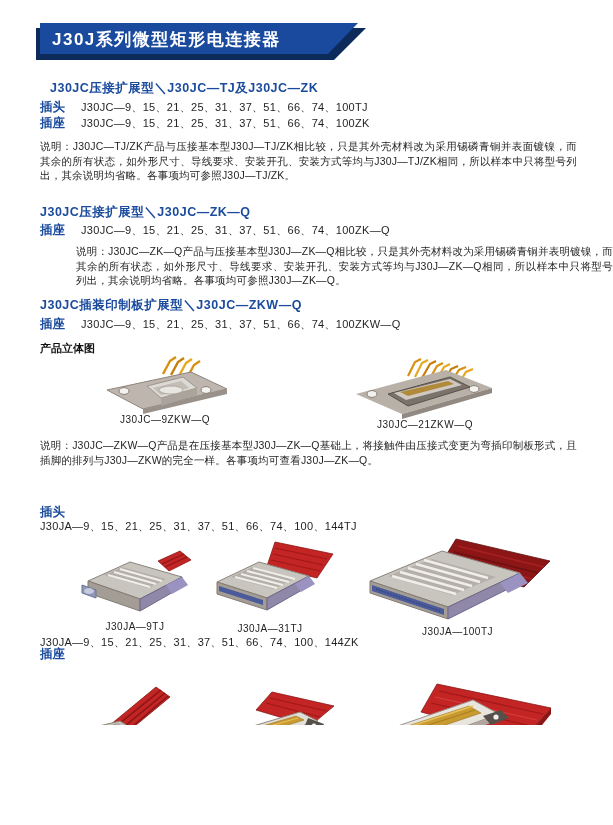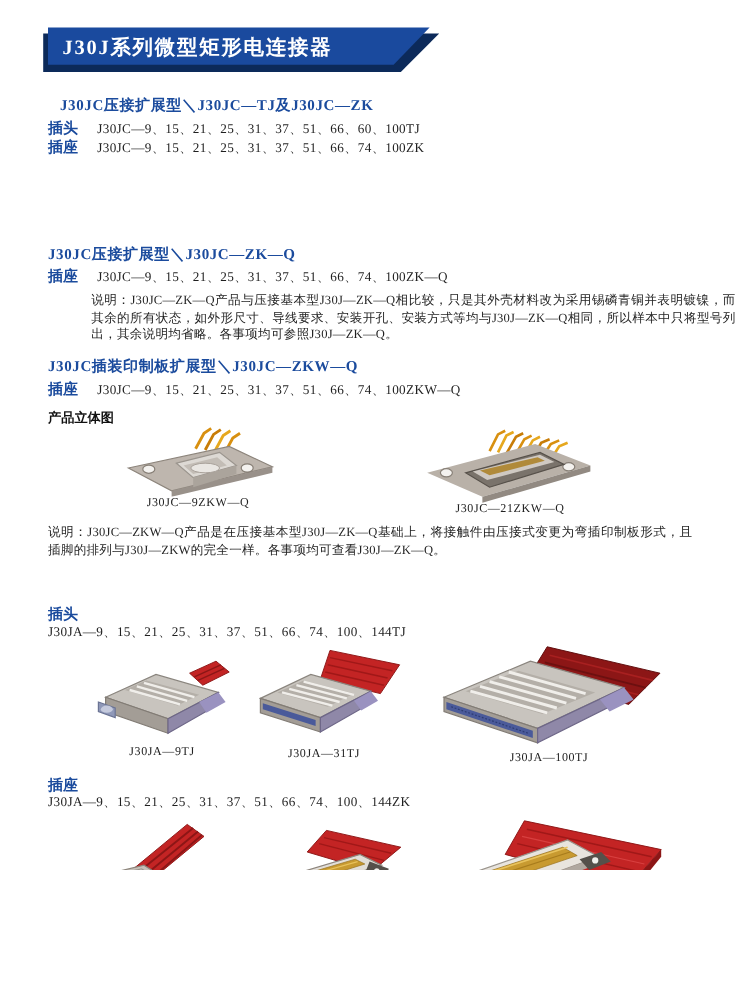--- a/index.html
+++ b/index.html
@@ -1,18 +1,18 @@
 <!DOCTYPE html>
 <html><head>
 <meta charset="utf-8">
 <style>
   html,body{margin:0;padding:0;background:#ffffff;}
   .page{
     position:relative;width:613px;height:725px;background:#ffffff;overflow:hidden;
-    font-family:Liberation Serif, serif;color:#1f1f1f;
+    font-family:Liberation Sans, sans-serif;color:#1f1f1f;
   }
   .abs{position:absolute;}
   .banner-text{
     position:absolute;left:52px;top:28px;color:#ffffff;font-weight:bold;
     font-size:17px;letter-spacing:1.5px;white-space:nowrap;
   }
   .sec-heading{
     position:absolute;left:40px;color:#1b4b9d;font-weight:bold;font-size:12.5px;
     letter-spacing:0.5px;white-space:nowrap;
   }
@@ -37,25 +37,26 @@
   <div class="abs" style="left:32px;top:20px;">
     <svg width="350" height="42" viewBox="0 0 350 42">
       <polygon points="4,8 334,8 302,40 4,40" fill="#0c2a5a"></polygon>
       <polygon points="8,3 326,3 296,34 8,34" fill="#1a4a9e"></polygon>
     </svg>
   </div>
   <div class="banner-text">J30J系列微型矩形电连接器</div>
 
   <div class="sec-heading" style="top:80px;margin-left:10px;">J30JC压接扩展型＼J30JC—TJ及J30JC—ZK</div>
   <div class="model-row" style="top:99px;">
-    <span class="row-label">插头</span><span class="row-models">J30JC—9、15、21、25、31、37、51、66、60、100TJ</span>
+    <span class="row-label">插头</span><span class="row-models">J30JC—9、15、21、25、31、37、51、66、74、100TJ</span>
   </div>
   <div class="model-row" style="top:115px;">
     <span class="row-label">插座</span><span class="row-models">J30JC—9、15、21、25、31、37、51、66、74、100ZK</span>
   </div>
+  <div class="note" style="top:139px;">说明：J30JC—TJ/ZK产品与压接基本型J30J—TJ/ZK相比较，只是其外壳材料改为采用锡磷青铜并表面镀镍，而其余的所有状态，如外形尺寸、导线要求、安装开孔、安装方式等均与J30J—TJ/ZK相同，所以样本中只将型号列出，其余说明均省略。各事项均可参照J30J—TJ/ZK。</div>
 
   <div class="sec-heading" style="top:204px;">J30JC压接扩展型＼J30JC—ZK—Q</div>
   <div class="model-row" style="top:222px;">
     <span class="row-label">插座</span><span class="row-models">J30JC—9、15、21、25、31、37、51、66、74、100ZK—Q</span>
   </div>
   <div class="note" style="top:244px;margin-left:36px;">说明：J30JC—ZK—Q产品与压接基本型J30J—ZK—Q相比较，只是其外壳材料改为采用锡磷青铜并表明镀镍，而其余的所有状态，如外形尺寸、导线要求、安装开孔、安装方式等均与J30J—ZK—Q相同，所以样本中只将型号列出，其余说明均省略。各事项均可参照J30J—ZK—Q。</div>
 
   <div class="sec-heading" style="top:297px;">J30JC插装印制板扩展型＼J30JC—ZKW—Q</div>
   <div class="model-row" style="top:316px;">
     <span class="row-label">插座</span><span class="row-models">J30JC—9、15、21、25、31、37、51、66、74、100ZKW—Q</span>
@@ -179,21 +180,21 @@
       <polygon points="88,74 160,40 160,50 88,86" fill="#8f88a8" stroke="#6e6788"></polygon>
       <polygon points="140,50 160,40 168,50 148,60" fill="#9a92c0"></polygon>
 
       <polygon points="12,52 84,76 84,82 12,58" fill="#4a5a9a"></polygon>
       <line x1="16" y1="56" x2="80" y2="78" stroke="#2e3c72" stroke-width="1" stroke-dasharray="1.5,1.5"></line>
     </svg>
   </div>
   <div class="fig-label" style="left:365px;top:626px;width:185px;">J30JA—100TJ</div>
 
   <div class="block-label" style="top:646px;">插座</div>
-  <div class="models-line" style="top:661px;">J30JA—9、15、21、25、31、37、51、66、74、100、144ZK</div>
+  <div class="models-line" style="top:635px;">J30JA—9、15、21、25、31、37、51、66、74、100、144ZK</div>
 
   <div class="abs" style="left:62px;top:685px;">
     <svg width="124" height="72" viewBox="0 0 124 72">
 
       <polygon points="48,40 94,2 108,12 62,50" fill="#c32424" stroke="#8c1616" stroke-width="0.8"></polygon>
       <line x1="53" y1="42" x2="99" y2="5" stroke="#8c1616" stroke-width="1.6"></line>
       <line x1="58" y1="45" x2="103" y2="8" stroke="#8c1616" stroke-width="1.6"></line>
       <line x1="63" y1="48" x2="106" y2="11" stroke="#8c1616" stroke-width="1.6"></line>
 
       <polygon points="16,46 58,36 80,50 38,62" fill="#c6c0b8" stroke="#8d857c"></polygon>

